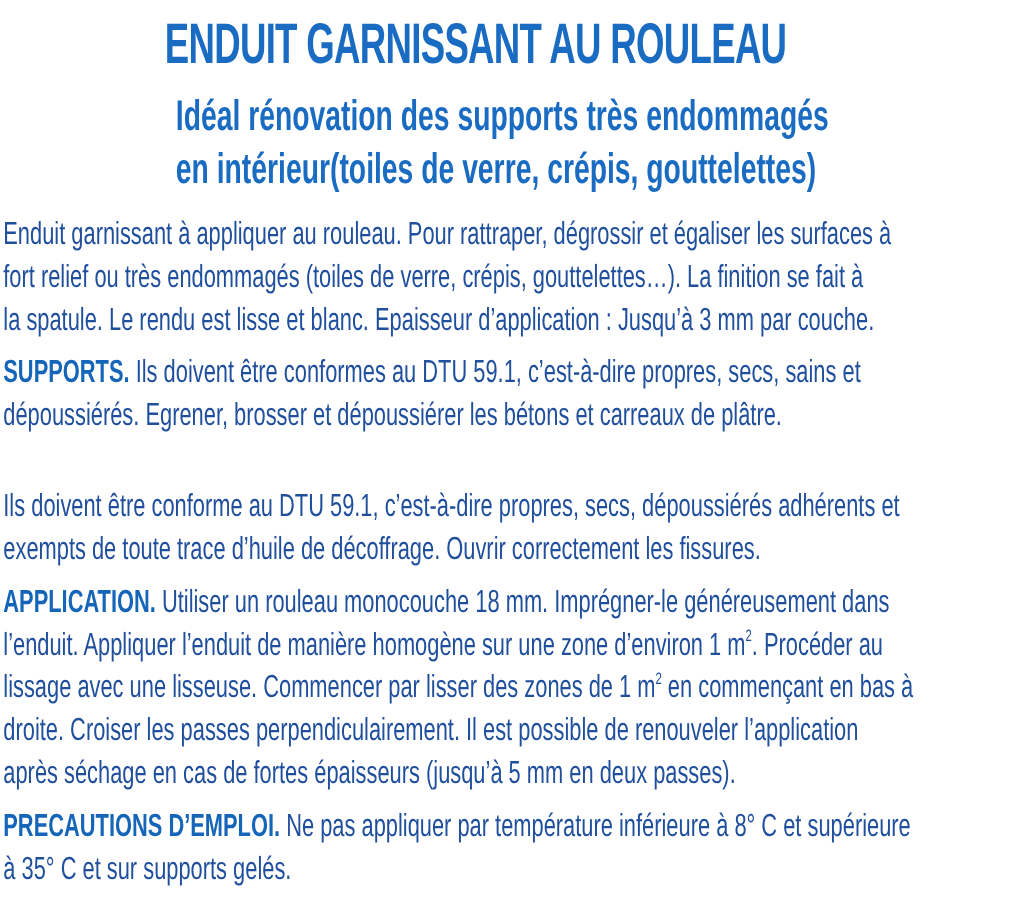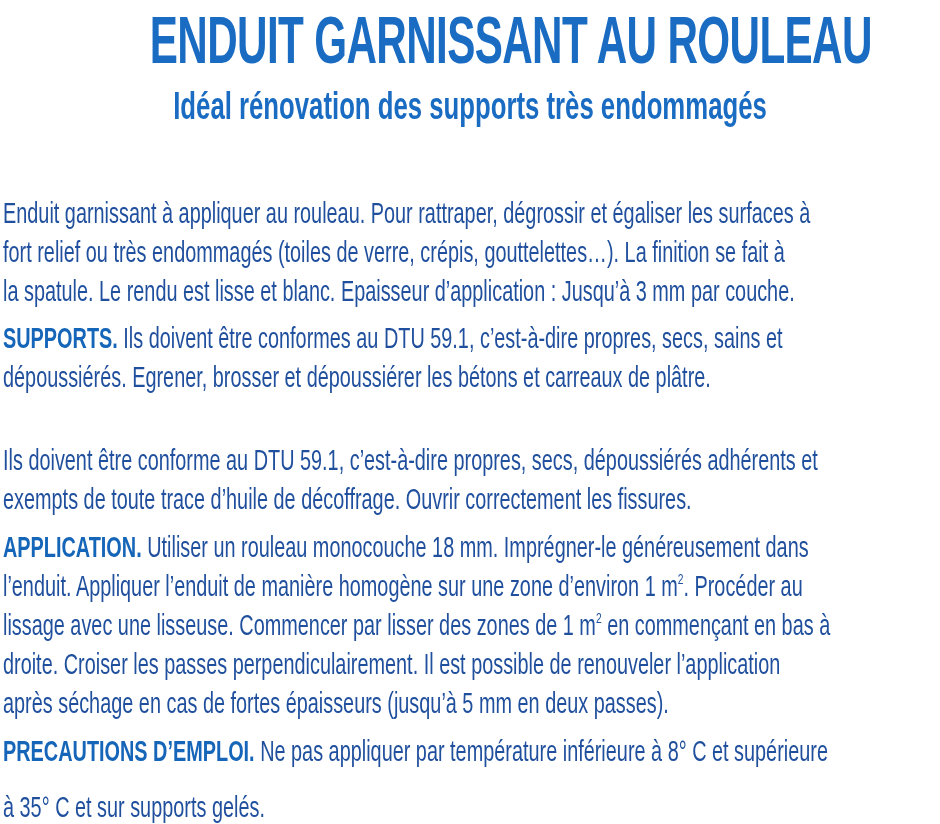--- a/index.html
+++ b/index.html
@@ -27,33 +27,33 @@
       white-space: nowrap;
     }
     .title {
       position: absolute;
       left: 0;
       top: 4px;
       width: 832px;
       text-align: center;
       color: #1a6cc2;
       font-weight: bold;
-      font-size: 66px;
+      font-size: 52px;
       line-height: 72px;
       letter-spacing: -1px;
     }
     .title .cond {
       transform: scaleX(0.64);
       transform-origin: 50% 0;
     }
     .subtitle {
       position: absolute;
       left: 0;
       width: 940px;
-      text-align: center;
+      text-align: left;
       color: #1a6cc2;
       font-weight: bold;
       font-size: 39px;
       line-height: 42px;
     }
     .subtitle .cond {
       transform: scaleX(0.66);
       transform-origin: 50% 0;
     }
     .sub1 { top: 85px; }
@@ -83,20 +83,23 @@
 <body>
 
 <div class="page">
 
   <div class="title">
     <span class="cond">ENDUIT GARNISSANT AU ROULEAU</span>
   </div>
 
   <div class="subtitle sub1">
     <span class="cond">Idéal rénovation des supports très endommagés</span>
+  </div>
+  <div class="subtitle sub2">
+    <span class="cond">en intérieur(toiles de verre, crépis, gouttelettes)</span>
   </div>
 
   <div class="line" style="top:197px">
     <span class="cond">Enduit garnissant à appliquer au rouleau. Pour rattraper, dégrossir et égaliser les surfaces à</span>
   </div>
   <div class="line" style="top:236px">
     <span class="cond">fort  relief ou très endommagés (toiles de verre, crépis, gouttelettes…). La finition se fait à</span>
   </div>
   <div class="line" style="top:275px">
     <span class="cond">la spatule. Le rendu est lisse et blanc. Epaisseur d’application : Jusqu’à 3 mm par couche.</span>
@@ -128,17 +131,17 @@
   <div class="line" style="top:648px">
     <span class="cond">droite. Croiser les passes perpendiculairement. Il est possible de renouveler l’application</span>
   </div>
   <div class="line" style="top:687px">
     <span class="cond">après séchage en cas de fortes épaisseurs (jusqu’à 5 mm en deux passes).</span>
   </div>
 
   <div class="line" style="top:735px">
     <span class="cond"><span class="hd">PRECAUTIONS D’EMPLOI.</span><span> Ne pas appliquer par température inférieure à  8° C et supérieure</span></span>
   </div>
-  <div class="line" style="top:791px">
+  <div class="line" style="top:774px">
     <span class="cond">à 35° C et sur supports gelés.</span>
   </div>
 
 </div>
 
 </body></html>

